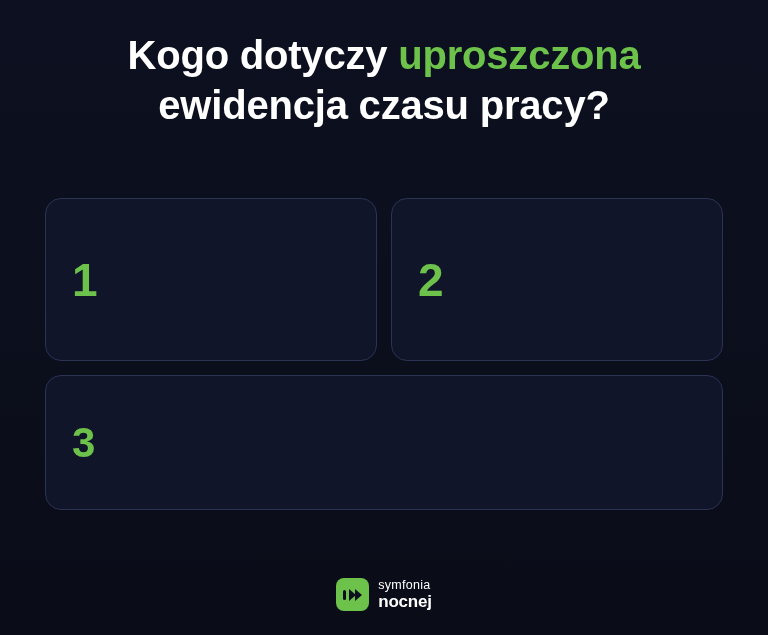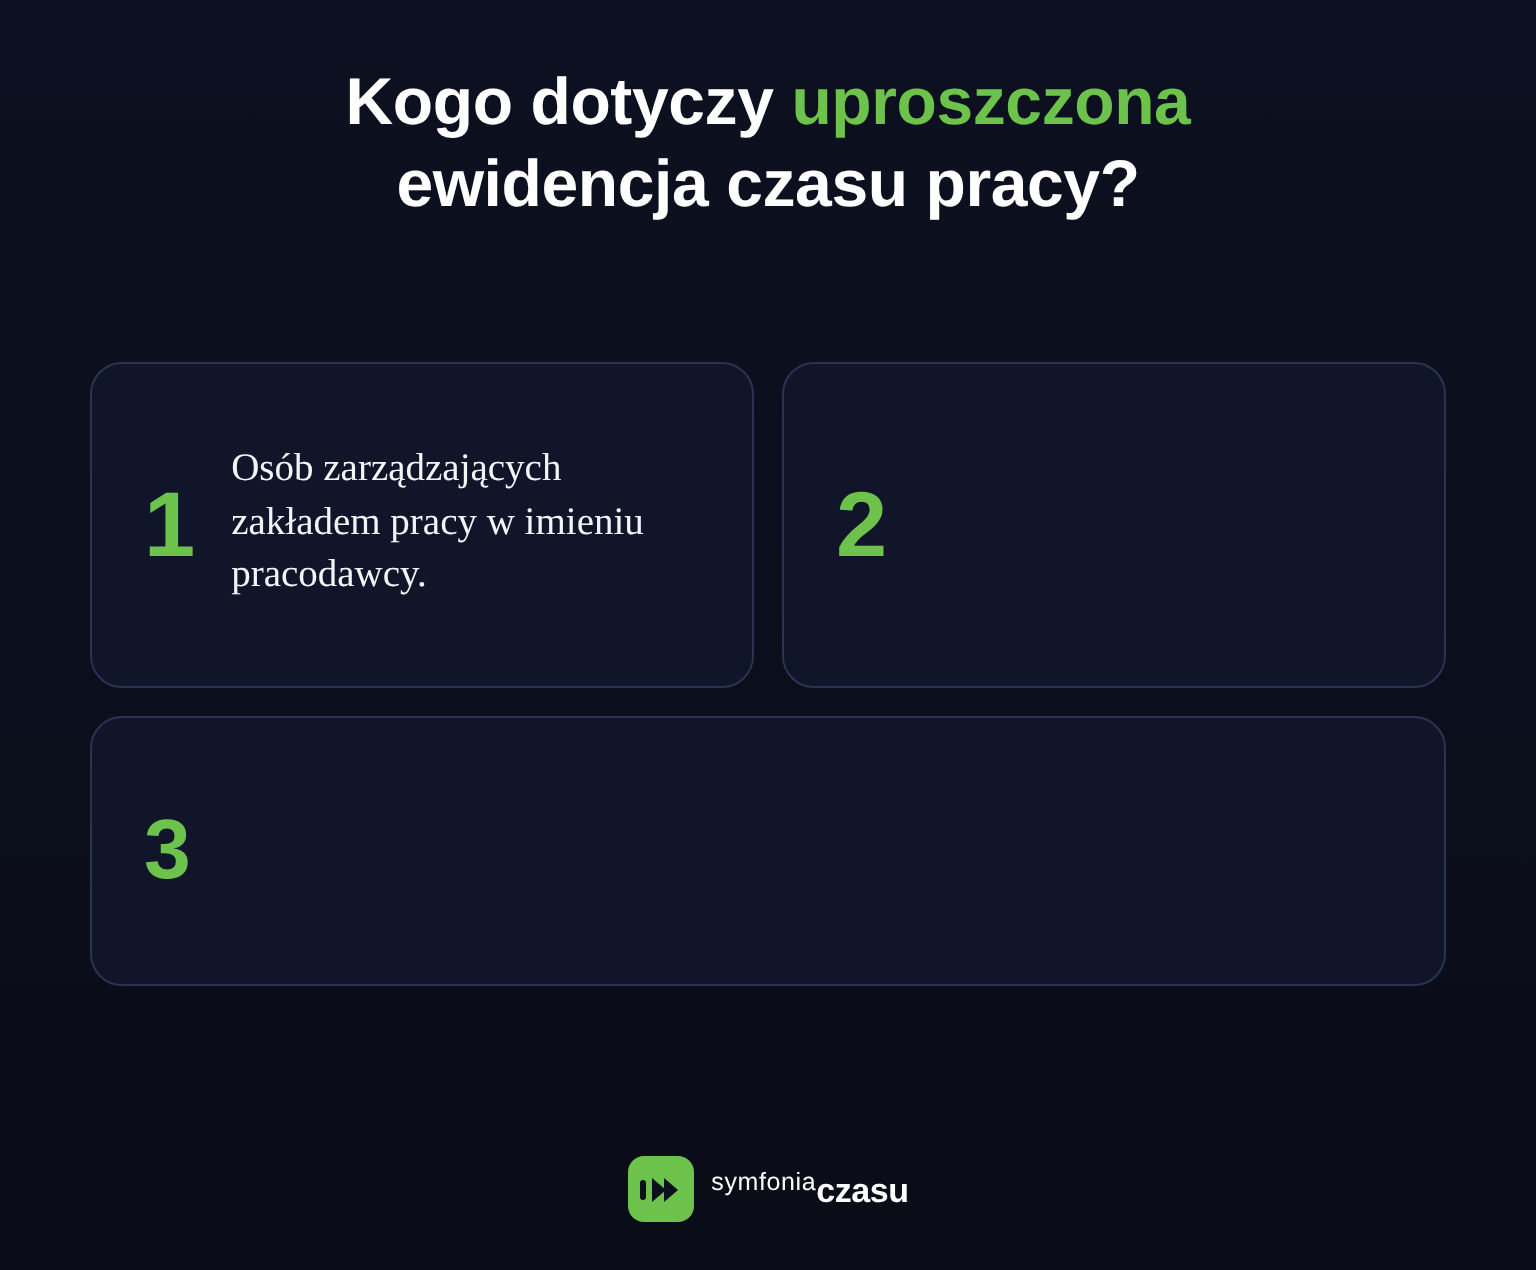--- a/index.html
+++ b/index.html
@@ -29,21 +29,21 @@
 
   
   .title-block {
     margin-top: 30px;
     width: 700px;
     text-align: center;
     line-height: 1.25;
   }
 
   .title-line {
-    font-size: 33px;
+    font-size: 40px;
     font-weight: bold;
     letter-spacing: -0.2px;
     color: #ffffff;
     display: block;
   }
 
   .title-line .accent {
     color: #6cc24a;
   }
 
@@ -121,20 +121,21 @@
     background: #6cc24a;
     display: flex;
     align-items: center;
     justify-content: center;
   }
 
   .logo-mark svg { display: block; }
 
   .logo-words {
     display: flex;
+    flex-direction: column;
     justify-content: center;
     line-height: 1;
   }
 
   .logo-symfonia {
     font-size: 12.5px;
     color: #ffffff;
     letter-spacing: 0.3px;
     font-weight: normal;
   }
@@ -154,21 +155,20 @@
 
   <div class="title-block">
     <span class="title-line"><span>Kogo dotyczy </span><span class="accent">uproszczona</span></span>
     <span class="title-line">ewidencja czasu pracy?</span>
   </div>
 
   <div class="cards">
 
     <div class="card card-top">
       <div class="card-number">1</div>
-      <div class="card-text">Osób zarządzających zakładem pracy w imieniu pracodawcy.</div>
     </div>
 
     <div class="card card-top">
       <div class="card-number">2</div>
     </div>
 
     <div class="card card-wide">
       <div class="card-number">3</div>
     </div>
 
@@ -177,17 +177,17 @@
   <div class="logo-area">
     <div class="logo-mark">
       <svg width="22" height="16" viewBox="0 0 22 16" aria-hidden="true">
         <rect x="1" y="3" width="3" height="10" rx="1.5" fill="#0c0f1c"></rect>
         <path d="M7 2 L14 8 L7 14 Z" fill="#0c0f1c"></path>
         <path d="M13 2 L20 8 L13 14 Z" fill="#0c0f1c"></path>
       </svg>
     </div>
     <div class="logo-words">
       <span class="logo-symfonia">symfonia</span>
-      <span class="logo-inewi">czasu</span>
+      <span class="logo-inewi">nocnej</span>
     </div>
   </div>
 
 </div>
 
 </body></html>

